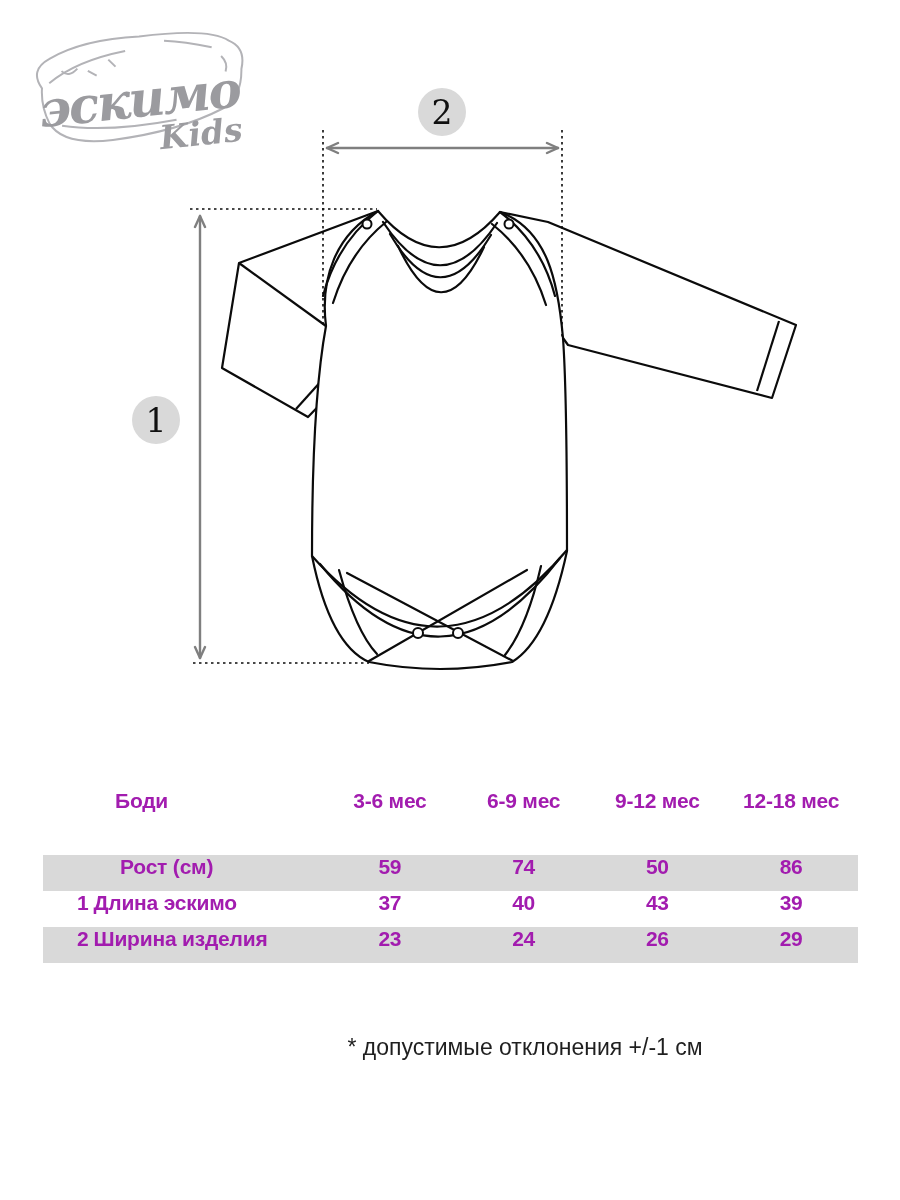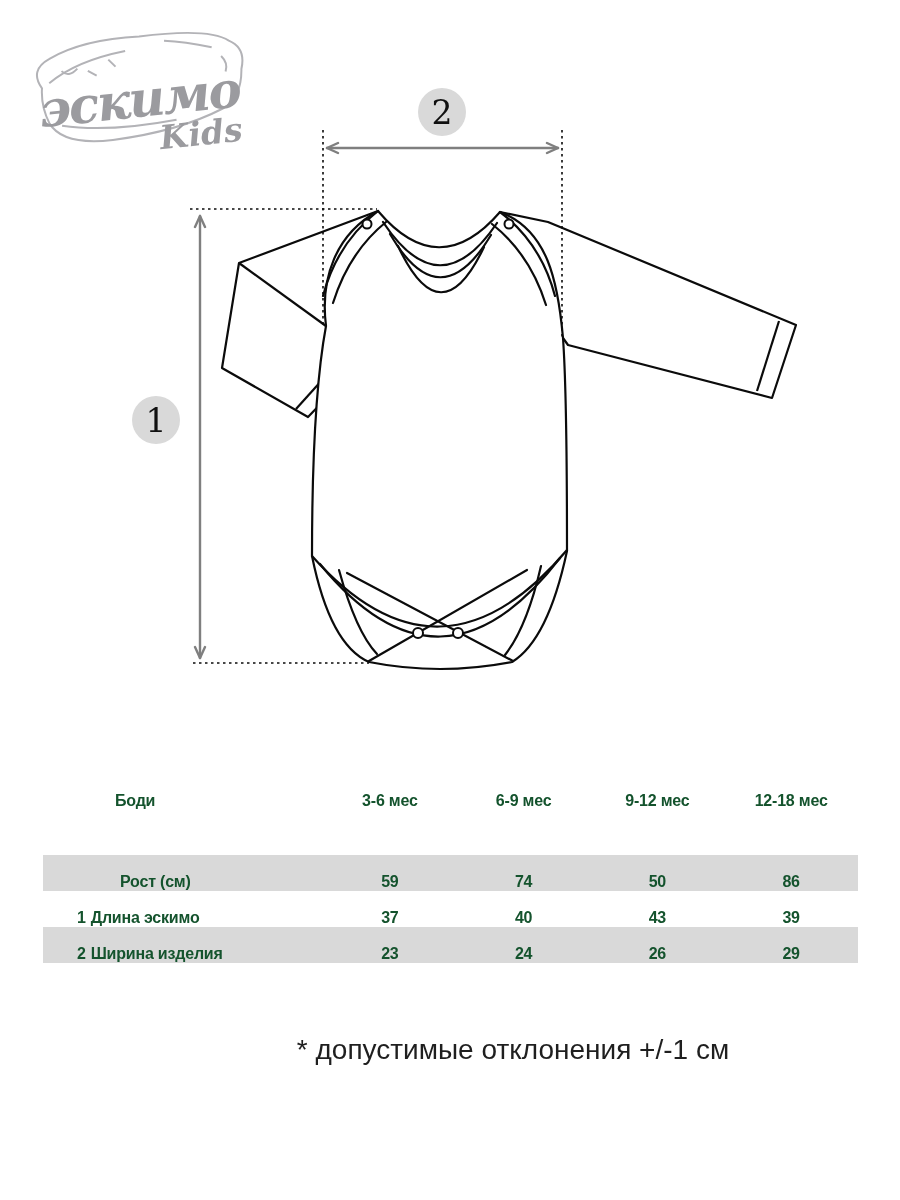--- a/index.html
+++ b/index.html
@@ -2,34 +2,34 @@
 <html><head>
 <meta charset="utf-8">
 <style>
   html,body{margin:0;padding:0;background:#fff;}
   .page{position:relative;width:900px;height:1200px;background:#fff;overflow:hidden;
         font-family:"Liberation Sans",sans-serif;}
   
   .logo{position:absolute;left:22px;top:28px;width:250px;height:135px;}
   
   .size-table{position:absolute;left:43px;top:784px;width:815px;
-              font-family:"Liberation Sans",sans-serif;font-weight:700;font-size:16px;color:#14532d;
+              font-family:"Liberation Sans",sans-serif;font-weight:700;font-size:21px;color:#a21caf;
               letter-spacing:-0.2px;}
   .thead{display:flex;height:34px;margin-bottom:37px;align-items:center;}
-  .trow{display:flex;height:36px;align-items:flex-end;}
+  .trow{display:flex;height:36px;align-items:flex-start;}
   .trow.shade{background:#d9d9d9;}
   .cell{box-sizing:border-box;}
   .cell.label{width:280px;display:flex;align-items:center;padding-left:34px;}
   .thead .cell.label{padding-left:72px;}
   .trow.first .cell.label{padding-left:72px;}
   .cell.col{width:133.75px;text-align:center;}
   .rownum{display:inline-block;min-width:0;margin-right:5px;}
   
-  .footnote{position:absolute;left:238px;top:1034px;width:550px;text-align:center;
-            font-size:28px;font-weight:400;color:#1f1f1f;}
+  .footnote{position:absolute;left:250px;top:1034px;width:550px;text-align:center;
+            font-size:23px;font-weight:400;color:#1f1f1f;}
   svg text.marker-num{font-family:"DejaVu Serif",serif;font-size:33px;fill:#101010;}
   svg text.logo-brand{font-family:"DejaVu Serif",serif;font-style:italic;font-weight:bold;
                       font-size:50px;fill:#9b9b9f;letter-spacing:-2px;}
   svg text.logo-sub{font-family:"DejaVu Serif",serif;font-style:italic;font-weight:bold;
                     font-size:33px;fill:#9b9b9f;}
 </style>
 </head>
 <body>
 
 <div class="page">

